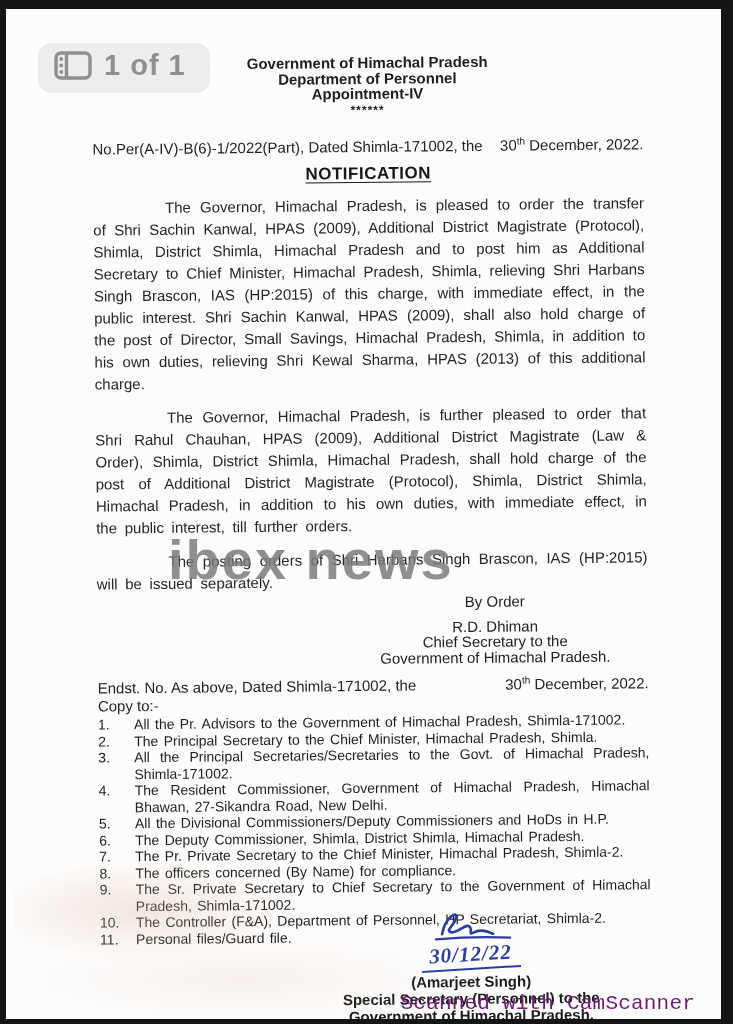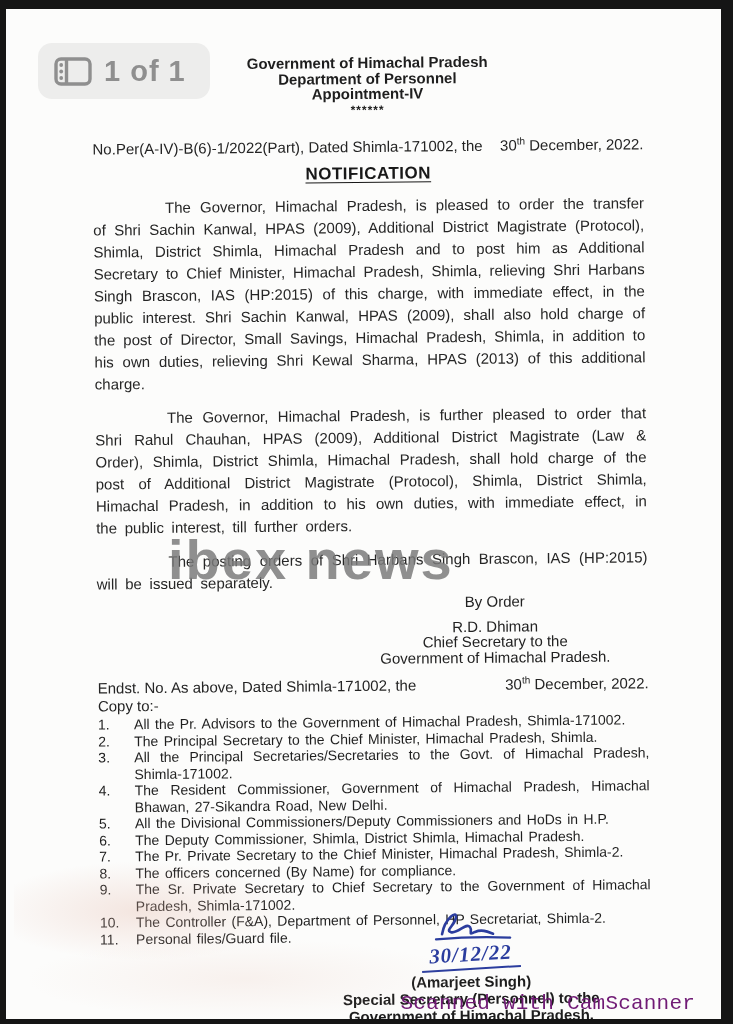--- a/index.html
+++ b/index.html
@@ -10,21 +10,21 @@
   .page {
     position: absolute; left: 6px; top: 9px; right: 12px; bottom: 5px;
     background: #fcfcfb; overflow: hidden;
   }
 
   
   .page-badge {
     position: absolute; left: 32px; top: 34px;
     display: flex; align-items: center; gap: 12px;
     background: #ededec; border-radius: 14px;
-    padding: 12px 24px 11px 16px;
+    padding: 6px 24px 11px 16px;
     color: #8f8f8f; font-size: 29px; font-weight: bold; letter-spacing: 1px;
     z-index: 30;
     justify-content: space-between;
   }
   .page-badge svg { display: block; }
 
   
   .doc {
     position: absolute; inset: 0;
     padding: 46px 74px 0 90px;

